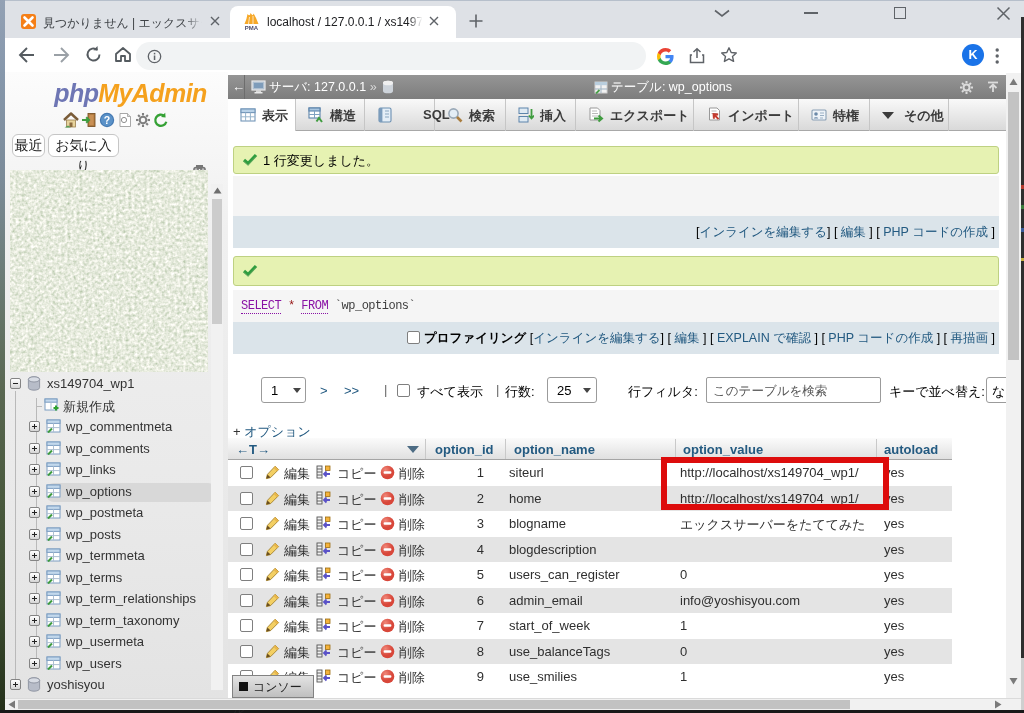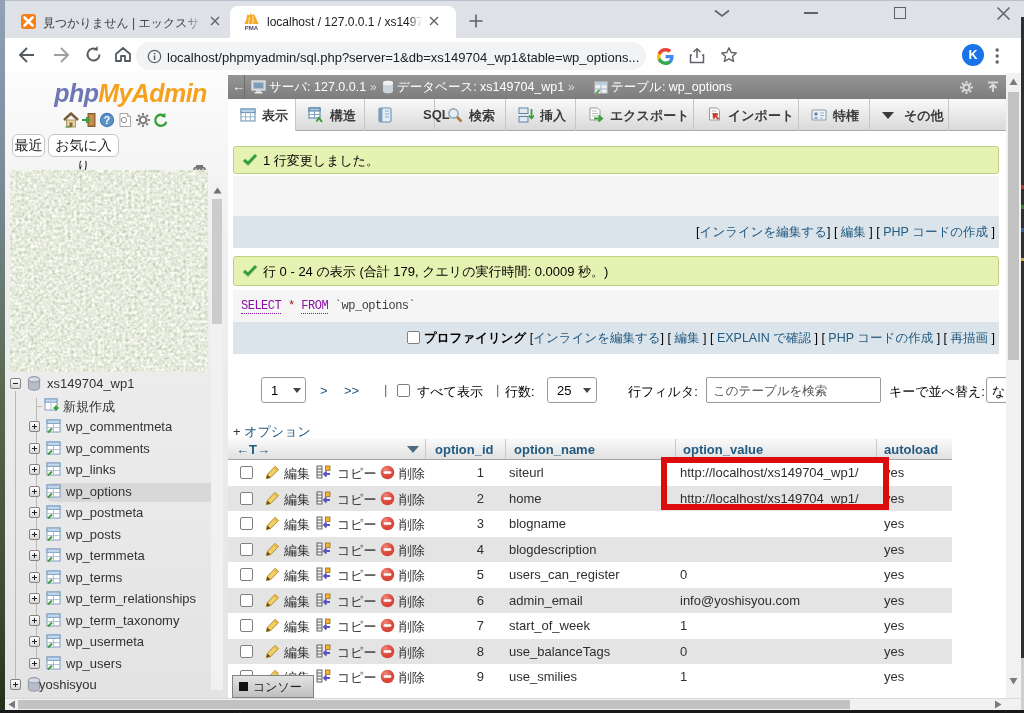--- a/index.html
+++ b/index.html
@@ -148,21 +148,20 @@
       </svg>
     </div>
 <div id="addr" class="a"></div>
 <div class="a" style="left:147px;top:49px;">
       <svg width="15" height="15">
         <circle cx="7.5" cy="7.5" r="6.2" stroke="#5f6368" stroke-width="1.3" fill="none"></circle>
         <rect x="6.8" y="6.5" width="1.5" height="4.5" fill="#5f6368"></rect>
         <rect x="6.8" y="3.8" width="1.5" height="1.6" fill="#5f6368"></rect>
       </svg>
     </div>
-<div id="addrtext" class="a nw">localhost/phpmyadmin/sql.php?server=1&amp;db=xs149704_wp1&amp;table=wp_options...</div>
 <div class="a" style="left:657px;top:48px;">
       <svg width="17" height="17" viewBox="0 0 16 16">
         <path fill="#4285F4" d="M15.6 8.2c0-.6-.05-1.1-.15-1.6H8v3h4.3c-.2 1-.75 1.85-1.6 2.4v2h2.6c1.5-1.4 2.3-3.5 2.3-5.8z"></path>
         <path fill="#34A853" d="M8 16c2.2 0 4-.7 5.3-2l-2.6-2c-.7.5-1.6.8-2.7.8-2.1 0-3.9-1.4-4.5-3.3H.8v2.1C2.1 14.2 4.8 16 8 16z"></path>
         <path fill="#FBBC05" d="M3.5 9.5c-.2-.5-.25-1-.25-1.5s.1-1 .25-1.5v-2.1H.8C.3 5.4 0 6.7 0 8s.3 2.6.8 3.6l2.7-2.1z"></path>
         <path fill="#EA4335" d="M8 3.2c1.2 0 2.3.4 3.1 1.2l2.3-2.3C12 .8 10.2 0 8 0 4.8 0 2.1 1.8.8 4.4l2.7 2.1C4.1 4.6 5.9 3.2 8 3.2z"></path>
       </svg>
     </div>
 <div class="a" style="left:688px;top:47px;">
       <svg width="18" height="18">
@@ -468,21 +467,21 @@
       <span class="h"></span>
       <span class="v"></span>
     </div>
 <div class="a" style="left:27px;top:677px;">
       <svg width="14" height="15">
         <ellipse cx="7" cy="3.4" rx="5.6" ry="2.6" fill="#c9cdd6" stroke="#8b919e" stroke-width="0.9"></ellipse>
         <path d="M1.4 3.4 L1.4 11.6 A5.6 2.6 0 0 0 12.6 11.6 L12.6 3.4" fill="#b7bcc8" stroke="#8b919e" stroke-width="0.9"></path>
         <ellipse cx="7" cy="3.4" rx="5.6" ry="2.6" fill="#d8dce4" stroke="#8b919e" stroke-width="0.9"></ellipse>
       </svg>
     </div>
-<div class="trow nw" style="left:39px;top:677px;">yoshisyou</div>
+<div class="trow nw" style="left:47px;top:677px;">yoshisyou</div>
 <div id="sscroll" class="a"></div>
     <div id="sthumb" class="a"></div>
 <div class="a" style="left:213px;top:187px;">
       <svg width="9" height="7">
         <path d="M4.5 0.5 L8.5 6.5 L0.5 6.5 Z" fill="#6e6e6e"></path>
       </svg>
     </div>
 
 <div id="mainbg" class="a"></div>
 <div id="crumb" class="a"></div>
@@ -497,21 +496,20 @@
       </svg>
     </div>
 <div class="cw nw" style="left:269px;">サーバ: 127.0.0.1 <span style="color:#d8d8d8">»</span></div>
 <div class="a" style="left:382px;top:80px;">
       <svg width="12" height="14">
         <ellipse cx="6" cy="3" rx="5" ry="2.3" fill="#e6e6e6"></ellipse>
         <path d="M1 3 L1 11 A5 2.3 0 0 0 11 11 L11 3" fill="#cdd3da"></path>
         <ellipse cx="6" cy="3" rx="5" ry="2.3" fill="#f0f0f0"></ellipse>
       </svg>
     </div>
-<div class="cw nw" style="left:397px;">データベース: xs149704_wp1 <span style="color:#d8d8d8">»</span></div>
 <div class="a" style="left:594px;top:81px;">
       <svg width="14" height="13">
         <rect x="1" y="1" width="12" height="11" fill="#f2f2f2" stroke="#d0d0d0"></rect>
         <rect x="1" y="1" width="12" height="3.2" fill="#b9cede"></rect>
         <path d="M7 4.2 L7 12 M1 8 L13 8" stroke="#9fb3c4"></path>
         <path d="M2 12.5 L5.5 9" stroke="#49a049" stroke-width="1.8"></path>
       </svg>
     </div>
 <div class="cw nw" style="left:611px;">テーブル: wp_options</div>
 <div class="a" style="left:959px;top:80px;">
@@ -622,21 +620,20 @@
 <div class="oktxt nw" style="left:263px;top:152px;">1 行変更しました。</div>
 <div class="sqlbox a" style="top:176px;height:40px;"></div>
 <div class="toolrow a" style="top:216px;">[<span class="lnk">インラインを編集する</span>] [ <span class="lnk">編集</span> ] [ <span class="lnk">PHP コードの作成</span> ]</div>
 <div class="okbox a" style="top:256px;height:30px;"></div>
 <div class="a" style="left:242px;top:264px;">
       <svg width="16" height="13">
         <path d="M2 7 L6 10.5 L14 2" stroke="#2f9d3f" stroke-width="3.2" fill="none"></path>
         <path d="M2 8.5 L6 12 L14 3.5" stroke="#9ab27e" stroke-width="1" fill="none" opacity="0.5"></path>
       </svg>
     </div>
-<div class="oktxt nw" style="left:263px;top:263px;">行 0 - 24 の表示 (合計 179, クエリの実行時間:  0.0009 秒。)</div>
 <div class="sqlbox a" style="top:290px;height:32px;"></div>
 <div class="sql nw" style="top:299px;letter-spacing:-0.5px;font-size:12px;"><span class="kw">SELECT</span> <span class="str">*</span> <span class="kw">FROM</span> `wp_options`</div>
 <div class="toolrow a" style="top:322px;"><span style="position:relative;display:inline-block;width:13px;height:13px;background:#fff;border:1px solid #7f7f7f;border-radius:2px;vertical-align:-2px;"></span> <b style="color:#000;">プロファイリング</b> [<span class="lnk">インラインを編集する</span>] [ <span class="lnk">編集</span> ] [ <span class="lnk">EXPLAIN で確認</span> ] [ <span class="lnk">PHP コードの作成</span> ] [ <span class="lnk">再描画</span> ]</div>
 <div class="sel a" style="left:261px;top:377px;width:45px;"></div>
 <div class="ptext" style="left:271px;top:383px;">1</div>
 <div class="selarr a" style="left:293px;top:388px;"></div>
 <div class="ptext nw" style="left:320px;top:383px;color:#235a81;">&gt;</div>
 <div class="ptext nw" style="left:344px;top:383px;color:#235a81;">&gt;&gt;</div>
 <div class="ptext" style="left:384px;top:382px;color:#666;">|</div>
 <div class="chk a" style="left:397px;top:384px;"></div>
@@ -763,20 +760,21 @@
             <stop offset="1" stop-color="#d8473a"></stop>
           </radialGradient>
         </defs>
         <circle cx="7.5" cy="7.5" r="6.8" fill="url(#rg)"></circle>
         <rect x="3.6" y="6.3" width="7.8" height="2.4" rx="1" fill="#fff"></rect>
       </svg>
     </div>
 <div class="cell lnk" style="left:399px;top:516.0px;">削除</div>
 <div class="cell" style="left:440px;top:516.0px;width:44px;text-align:right;">3</div>
 <div class="cell" style="left:509px;top:516.0px;">blogname</div>
+<div class="cell" style="left:680px;top:516.0px;">エックスサーバーをたててみた</div>
 <div class="cell" style="left:884px;top:516.0px;">yes</div>
 <div class="row a even" style="top:536.5px;"></div>
 <div class="chk a" style="left:240px;top:542.5px;"></div>
 <div class="a" style="left:265px;top:541.5px;">
       <svg width="15" height="15">
         <path d="M10.2 1.2 L13.6 4.6 L5.6 12.6 L1.4 13.6 L2.4 9.4 Z" fill="#f3cf63" stroke="#ad8b37" stroke-width="1"></path>
         <path d="M10.2 1.2 L13.6 4.6 L11.9 6.3 L8.5 2.9 Z" fill="#e8b64c"></path>
         <path d="M1.4 13.6 L2.4 9.4 L5.6 12.6 Z" fill="#6b5020"></path>
       </svg>
     </div>

